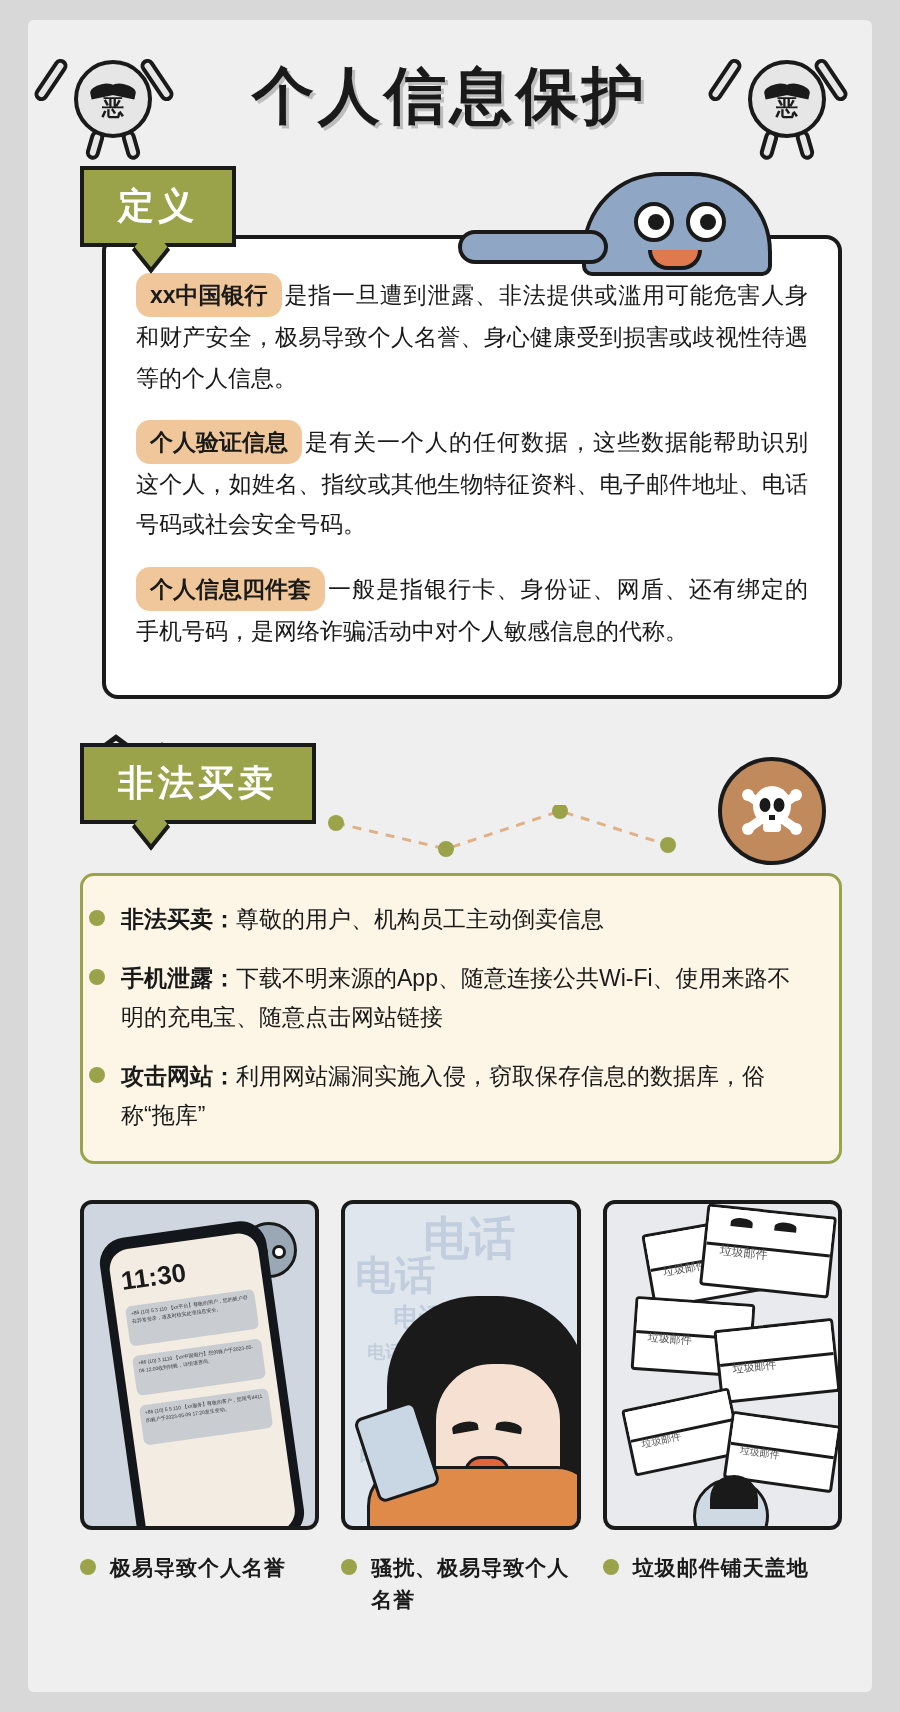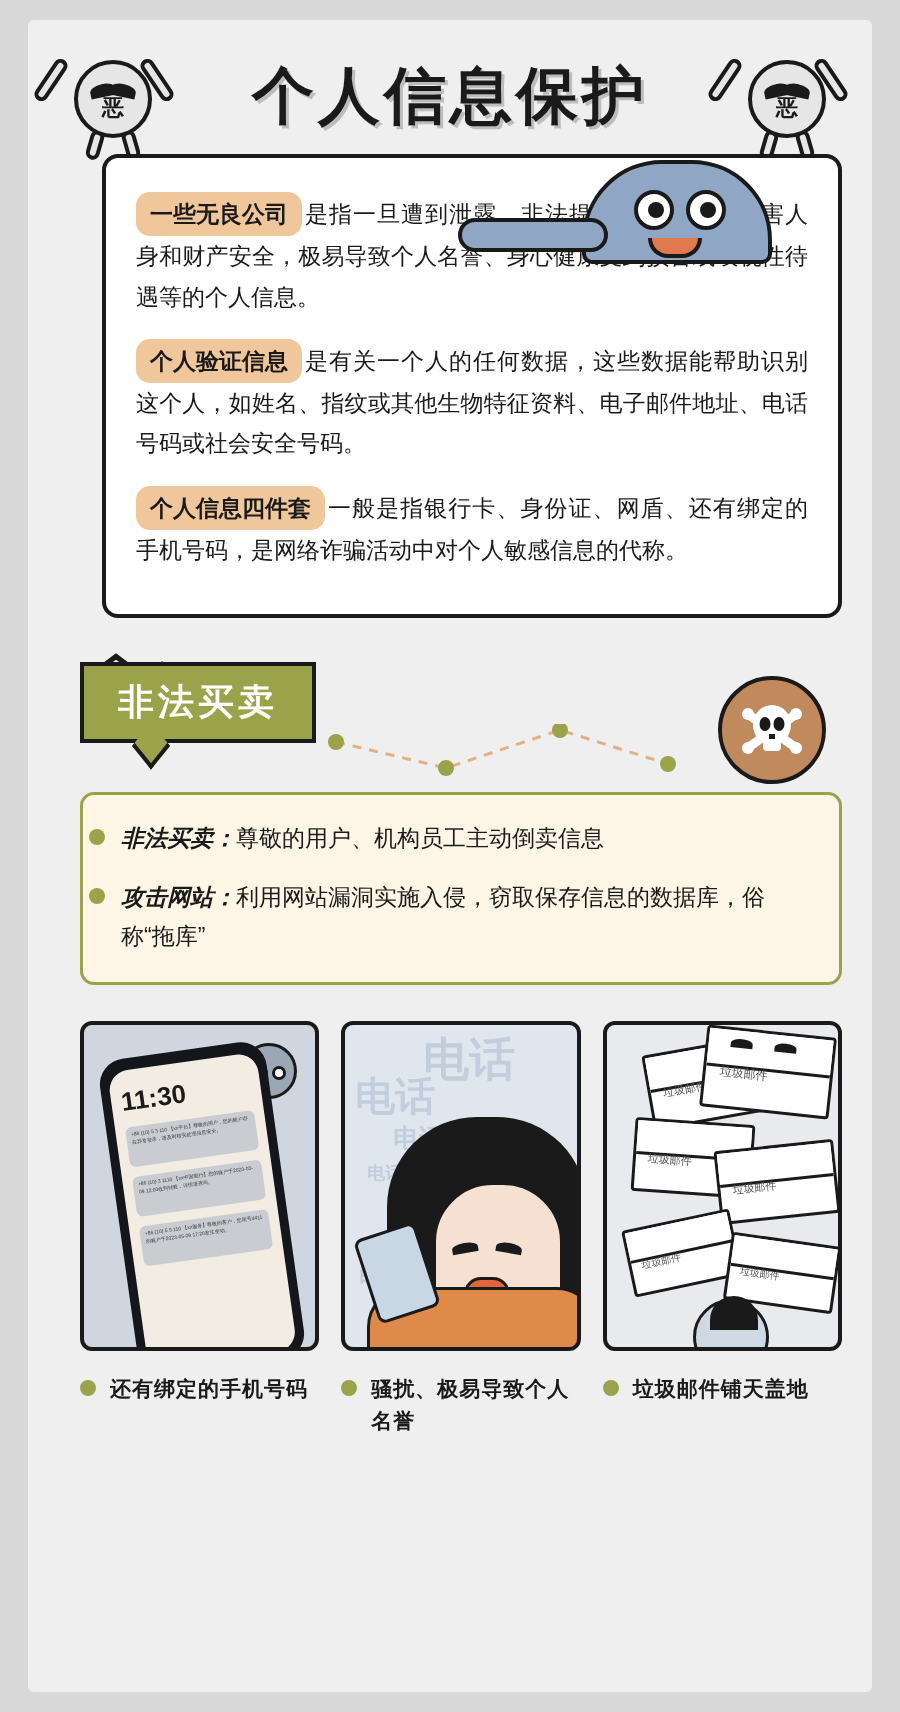--- a/index.html
+++ b/index.html
@@ -217,21 +217,21 @@
     padding-left: 10px;
   }
   .route-item:last-child { margin-bottom: 0; align-items: center; }
   .bullet {
     position: absolute;
     left: -22px; top: 10px;
     width: 16px; height: 16px;
     background: #9aa34a;
     border-radius: 50%;
   }
-  .route-label { font-weight: bold; white-space: nowrap; font-style: italic; }
+  .route-label { font-weight: bold; white-space: nowrap; }
 
   
   .cards {
     display: flex;
     gap: 22px;
     margin: 36px 30px 0 52px;
   }
   .card {
     width: 248px; height: 330px;
     border: 4px solid #1a1a1a;
@@ -385,24 +385,25 @@
         <div class="blue-eye" style="left:48px;">
             <div class="pupil"></div>
           </div>
         <div class="blue-eye" style="left:100px;">
             <div class="pupil"></div>
           </div>
         <div class="blue-mouth"></div>
       </div>
     </div>
 
+    <div class="flag">定义</div>
 
     <div class="def-box">
       <p class="def-p">
-        <span class="tag">一些无良公司</span><span>是指一旦遭到泄露、非法提供或滥用可能危害人身和财产安全，极易导致个人名誉、身心健康受到损害或歧视性待遇等的个人信息。</span>
+        <span class="tag">xx中国银行</span><span>是指一旦遭到泄露、非法提供或滥用可能危害人身和财产安全，极易导致个人名誉、身心健康受到损害或歧视性待遇等的个人信息。</span>
       </p>
       <p class="def-p">
         <span class="tag">个人验证信息</span><span>是有关一个人的任何数据，这些数据能帮助识别这个人，如姓名、指纹或其他生物特征资料、电子邮件地址、电话号码或社会安全号码。</span>
       </p>
       <p class="def-p">
         <span class="tag">个人信息四件套</span><span>一般是指银行卡、身份证、网盾、还有绑定的手机号码，是网络诈骗活动中对个人敏感信息的代称。</span>
       </p>
     </div>
   </div>
 
@@ -442,20 +443,24 @@
     </div>
   </div>
 
   <div class="route-box">
     <div class="route-item">
       <span class="bullet"></span>
       <span><span class="route-label">非法买卖：</span><span>尊敬的用户、机构员工主动倒卖信息</span></span>
     </div>
     <div class="route-item">
       <span class="bullet"></span>
+      <span><span class="route-label">手机泄露：</span><span>下载不明来源的App、随意连接公共Wi-Fi、使用来路不明的充电宝、随意点击网站链接</span></span>
+    </div>
+    <div class="route-item">
+      <span class="bullet"></span>
       <span><span class="route-label">攻击网站：</span><span>利用网站漏洞实施入侵，窃取保存信息的数据库，俗称“拖库”</span></span>
     </div>
   </div>
 
   <div class="cards">
 
     <div class="card c1">
       <div class="face-sm">
         <div style="position:absolute;left:10px;top:20px;width:14px;height:14px;background:#fff;border:3px solid #1a1a1a;border-radius:50%"></div>
         <div style="position:absolute;left:28px;top:20px;width:14px;height:14px;background:#fff;border:3px solid #1a1a1a;border-radius:50%"></div>
@@ -520,21 +525,21 @@
       </div>
       <div style="position:absolute;left:86px;bottom:-28px;width:76px;height:76px;background:#cfd9e4;border:3px solid #1a1a1a;border-radius:50%">
         <div style="position:absolute;left:14px;top:-6px;width:48px;height:34px;background:#1a1a1a;border-radius:24px 24px 0 0"></div>
       </div>
     </div>
   </div>
 
   <div class="captions">
     <div class="caption">
       <span class="cdot"></span>
-      <span>还有绑定的手机号码</span>
+      <span>极易导致个人名誉</span>
     </div>
     <div class="caption">
       <span class="cdot"></span>
       <span>骚扰、极易导致个人名誉</span>
     </div>
     <div class="caption">
       <span class="cdot"></span>
       <span>垃圾邮件铺天盖地</span>
     </div>
   </div>

